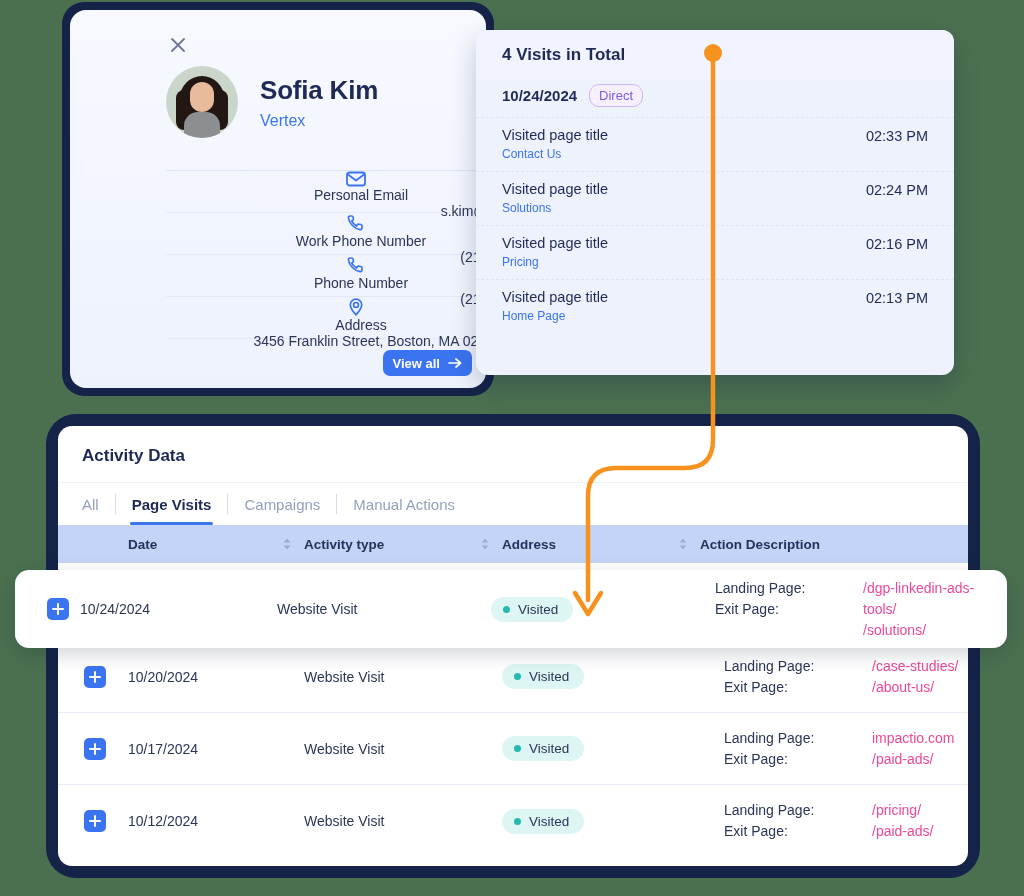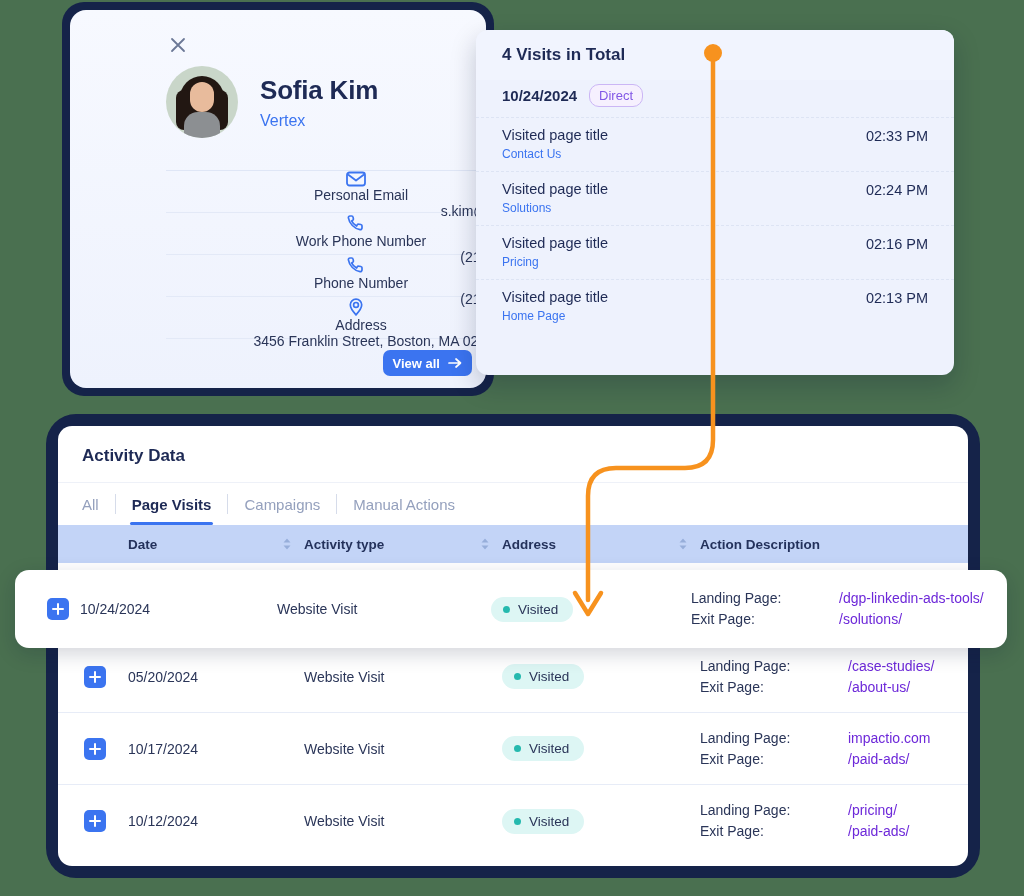--- a/index.html
+++ b/index.html
@@ -170,23 +170,23 @@
   .plus-btn::before { left: 5px; top: 10px; width: 12px; height: 2px; }
   .plus-btn::after  { left: 10px; top: 5px; width: 2px; height: 12px; }
 
   .status-pill {
     display: inline-flex; align-items: center; gap: 8px;
     background: #ddf6f4; color: #2a3558; border-radius: 14px;
     padding: 5px 15px 5px 12px; font-size: 13.5px;
   }
   .status-dot { width: 7px; height: 7px; border-radius: 50%; background: #25b9ae; flex: none; }
 
-  .desc { display: flex; gap: 0; font-size: 14px; line-height: 21px; }
+  .desc { display: flex; gap: 0; font-size: 14px; line-height: 21px; margin-left: 24px; }
   .desc-labels { width: 148px; flex: none; color: #2a3558; font-weight: 500; }
-  .desc-values { color: #6d28d9; }
+  .desc-values { color: #ec4899; }
   .desc-values div { cursor: pointer; }
 
   
   #highlight-row {
     position: absolute; left: 15px; top: 570px; width: 992px; height: 78px;
     background: #ffffff; border-radius: 14px;
     box-shadow: 0 6px 20px rgba(10,20,50,0.18);
     display: flex; align-items: center;
     font-size: 14px; color: #2a3558;
   }
@@ -370,21 +370,21 @@
       <span>Action Description</span>
     </div>
   </div>
 
   <div style="height:78px"></div>
 
   <div class="trow">
     <div class="col-plus">
           <div class="plus-btn"></div>
         </div>
-    <div class="col-date">05/20/2024</div>
+    <div class="col-date">10/20/2024</div>
     <div class="col-type">Website Visit</div>
     <div class="col-status">
       <span class="status-pill">
         <span class="status-dot"></span>
         <span>Visited</span>
       </span>
     </div>
     <div class="col-desc">
       <div class="desc">
         <div class="desc-labels">

